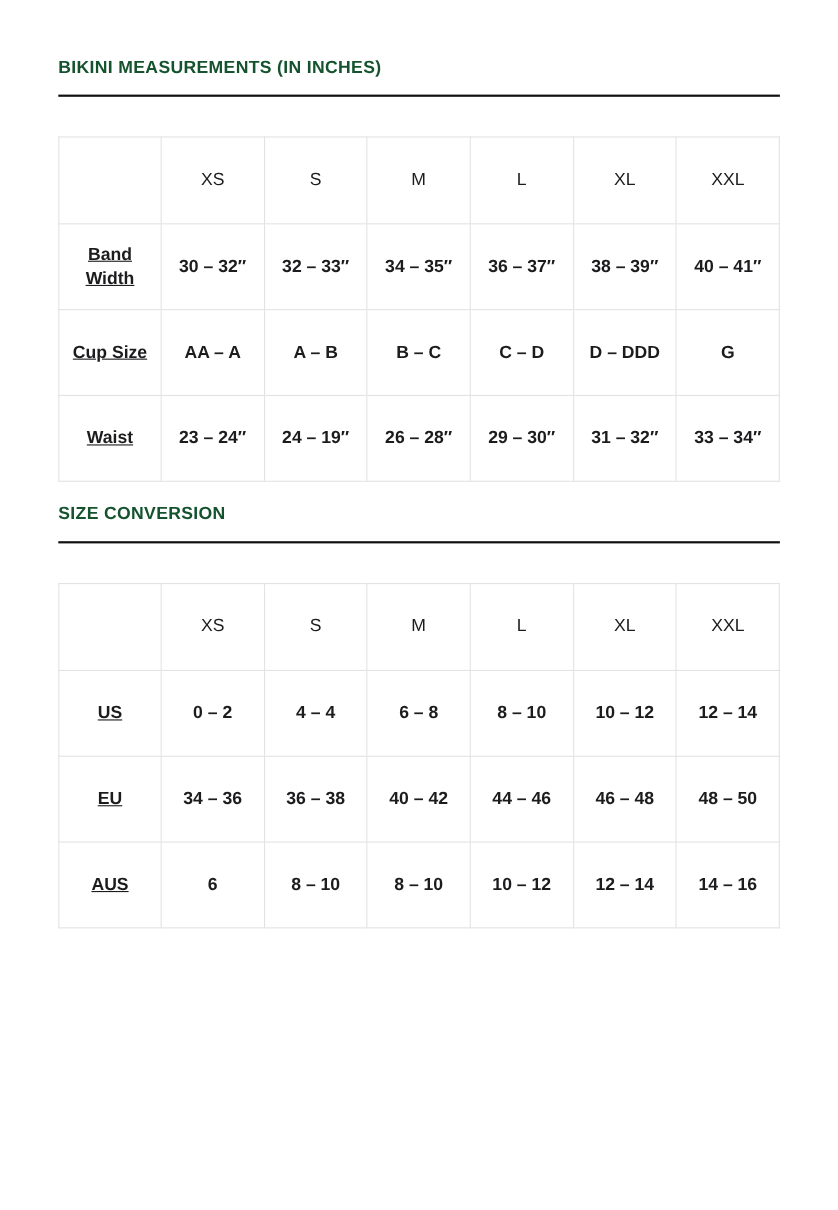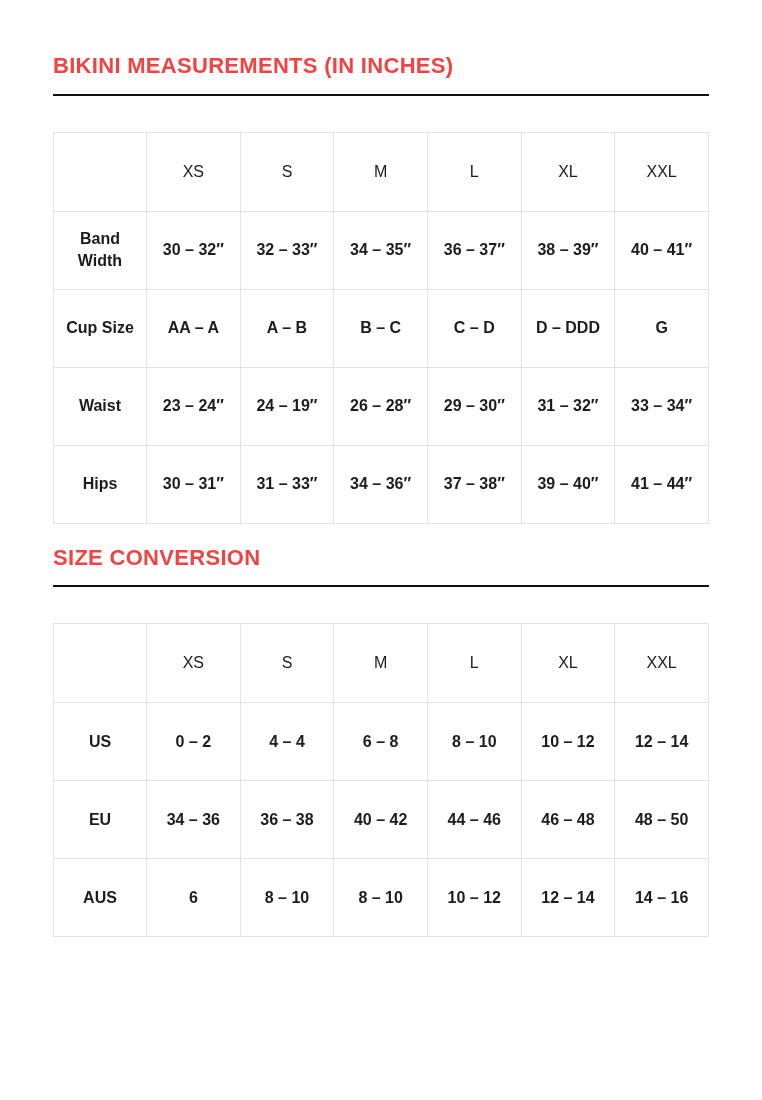--- a/index.html
+++ b/index.html
@@ -15,25 +15,25 @@
     min-height: 1100px;
     overflow: hidden;
   }
   .wrap {
     padding: 52px 53px 60px 53px;
   }
   .section { margin: 0; }
   .section + .section { margin-top: 20px; }
   .section-title {
     margin: 0;
-    font-size: 22px;
+    font-size: 16px;
     line-height: 1.25;
     font-weight: 700;
     letter-spacing: 0.3px;
-    color: #ef4444;
+    color: #14532d;
   }
   .title-rule {
     border: none;
     border-top: 2px solid #101010;
     margin: 14px 0 0 0;
     height: 0;
   }
   table.size-table {
     width: 100%;
     border-collapse: collapse;
@@ -52,20 +52,21 @@
     line-height: 1.35;
     color: #1c1c1e;
   }
   table.size-table thead th {
     height: 79px;
     font-weight: 400;
   }
   table.size-table tbody th {
     font-weight: 700;
     padding: 6px 10px;
+    text-decoration: underline;
   }
   table.size-table tbody td {
     font-weight: 700;
   }
 </style>
 </head>
 <body>
 
 <main class="wrap">
 
@@ -113,29 +114,20 @@
             <td>G</td>
           </tr>
           <tr>
             <th scope="row">Waist</th>
             <td>23 – 24″</td>
             <td>24 – 19″</td>
             <td>26 – 28″</td>
             <td>29 – 30″</td>
             <td>31 – 32″</td>
             <td>33 – 34″</td>
-          </tr>
-          <tr>
-            <th scope="row">Hips</th>
-            <td>30 – 31″</td>
-            <td>31 – 33″</td>
-            <td>34 – 36″</td>
-            <td>37 – 38″</td>
-            <td>39 – 40″</td>
-            <td>41 – 44″</td>
           </tr>
         </tbody>
       </table>
   </section>
 
   <section class="section">
     <h2 class="section-title">SIZE CONVERSION</h2>
     <hr class="title-rule">
     <table class="size-table">
         <colgroup>

